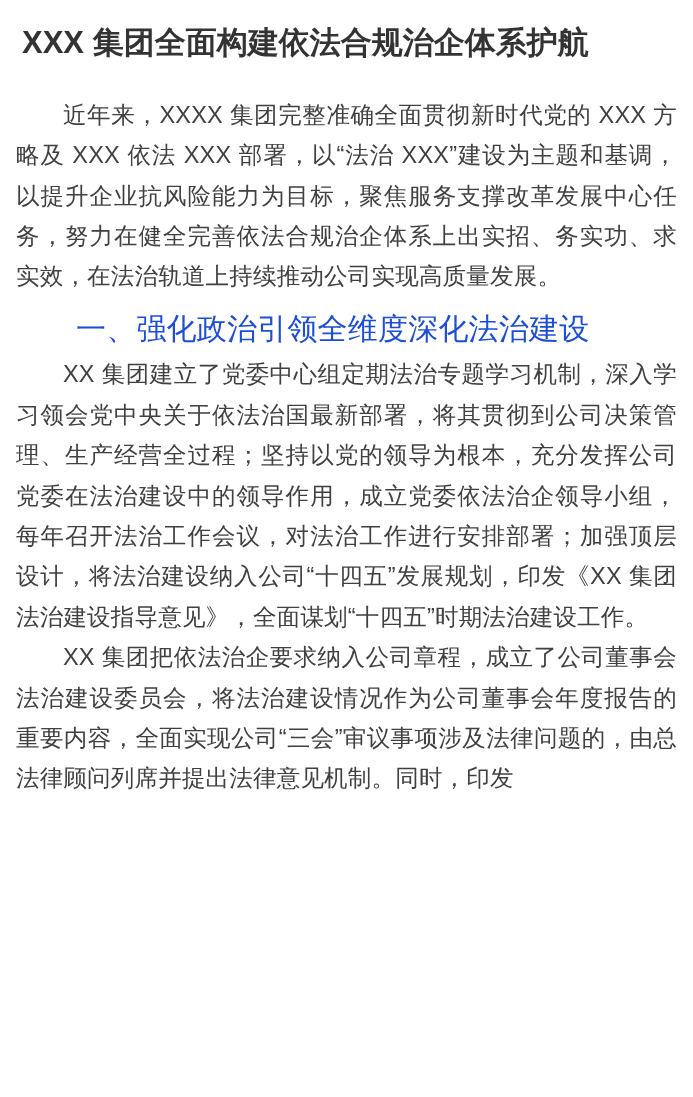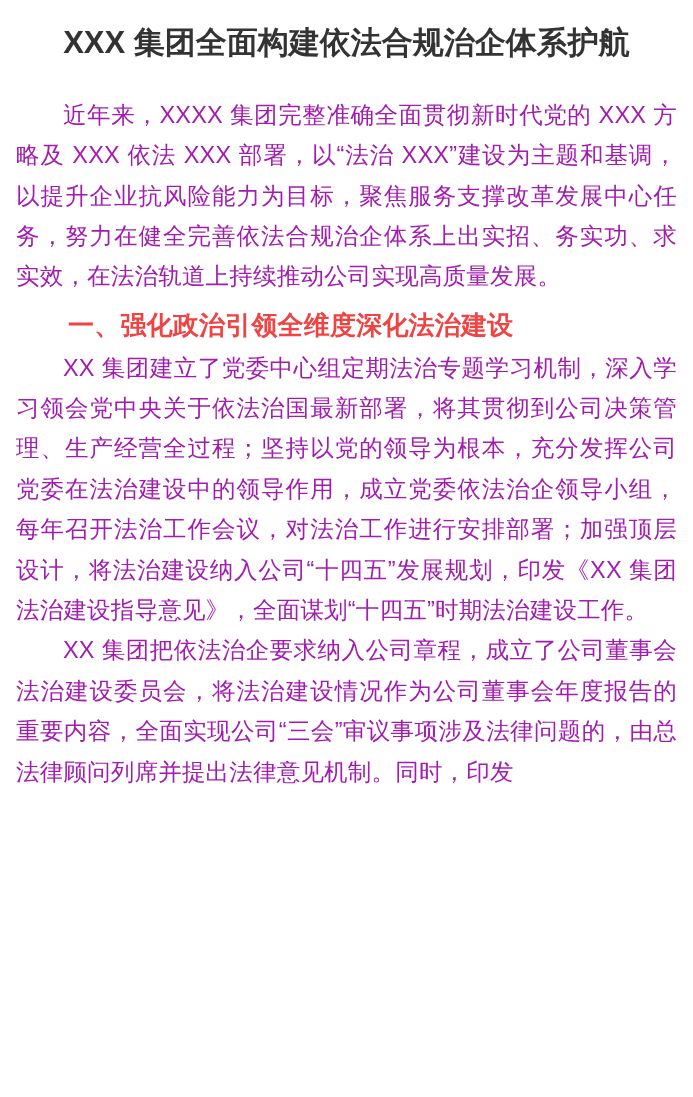--- a/index.html
+++ b/index.html
@@ -18,44 +18,43 @@
     width: 693px;
     height: 1097px;
     box-sizing: border-box;
     padding: 22px 16px 0 16px;
     position: relative;
   }
   .doc-title {
     font-size: 31px;
     font-weight: bold;
     line-height: 1.38;
-    text-align: center;
     color: #333333;
     letter-spacing: 0px;
     margin: 0 6px 0 6px;
   }
   .body-block {
     margin-top: 30px;
   }
   p.para {
     font-size: 23.5px;
     line-height: 1.72;
     text-align: justify;
     text-justify: inter-ideograph;
     margin: 0;
     text-indent: 2em;
-    color: #a21caf;
+    color: #404040;
     letter-spacing: 0.2px;
   }
   h2.section-heading {
-    font-size: 26px;
+    font-size: 30px;
     line-height: 1.72;
     margin: 4px 0 0 0;
-    color: #ef4444;
-    font-weight: bold;
+    color: #1d4ed8;
+    font-weight: normal;
     text-indent: 2em;
     letter-spacing: 0.2px;
   }
   .spacer-small { height: 2px; }
 </style>
 </head>
 <body>
 
 <div class="page">
 

